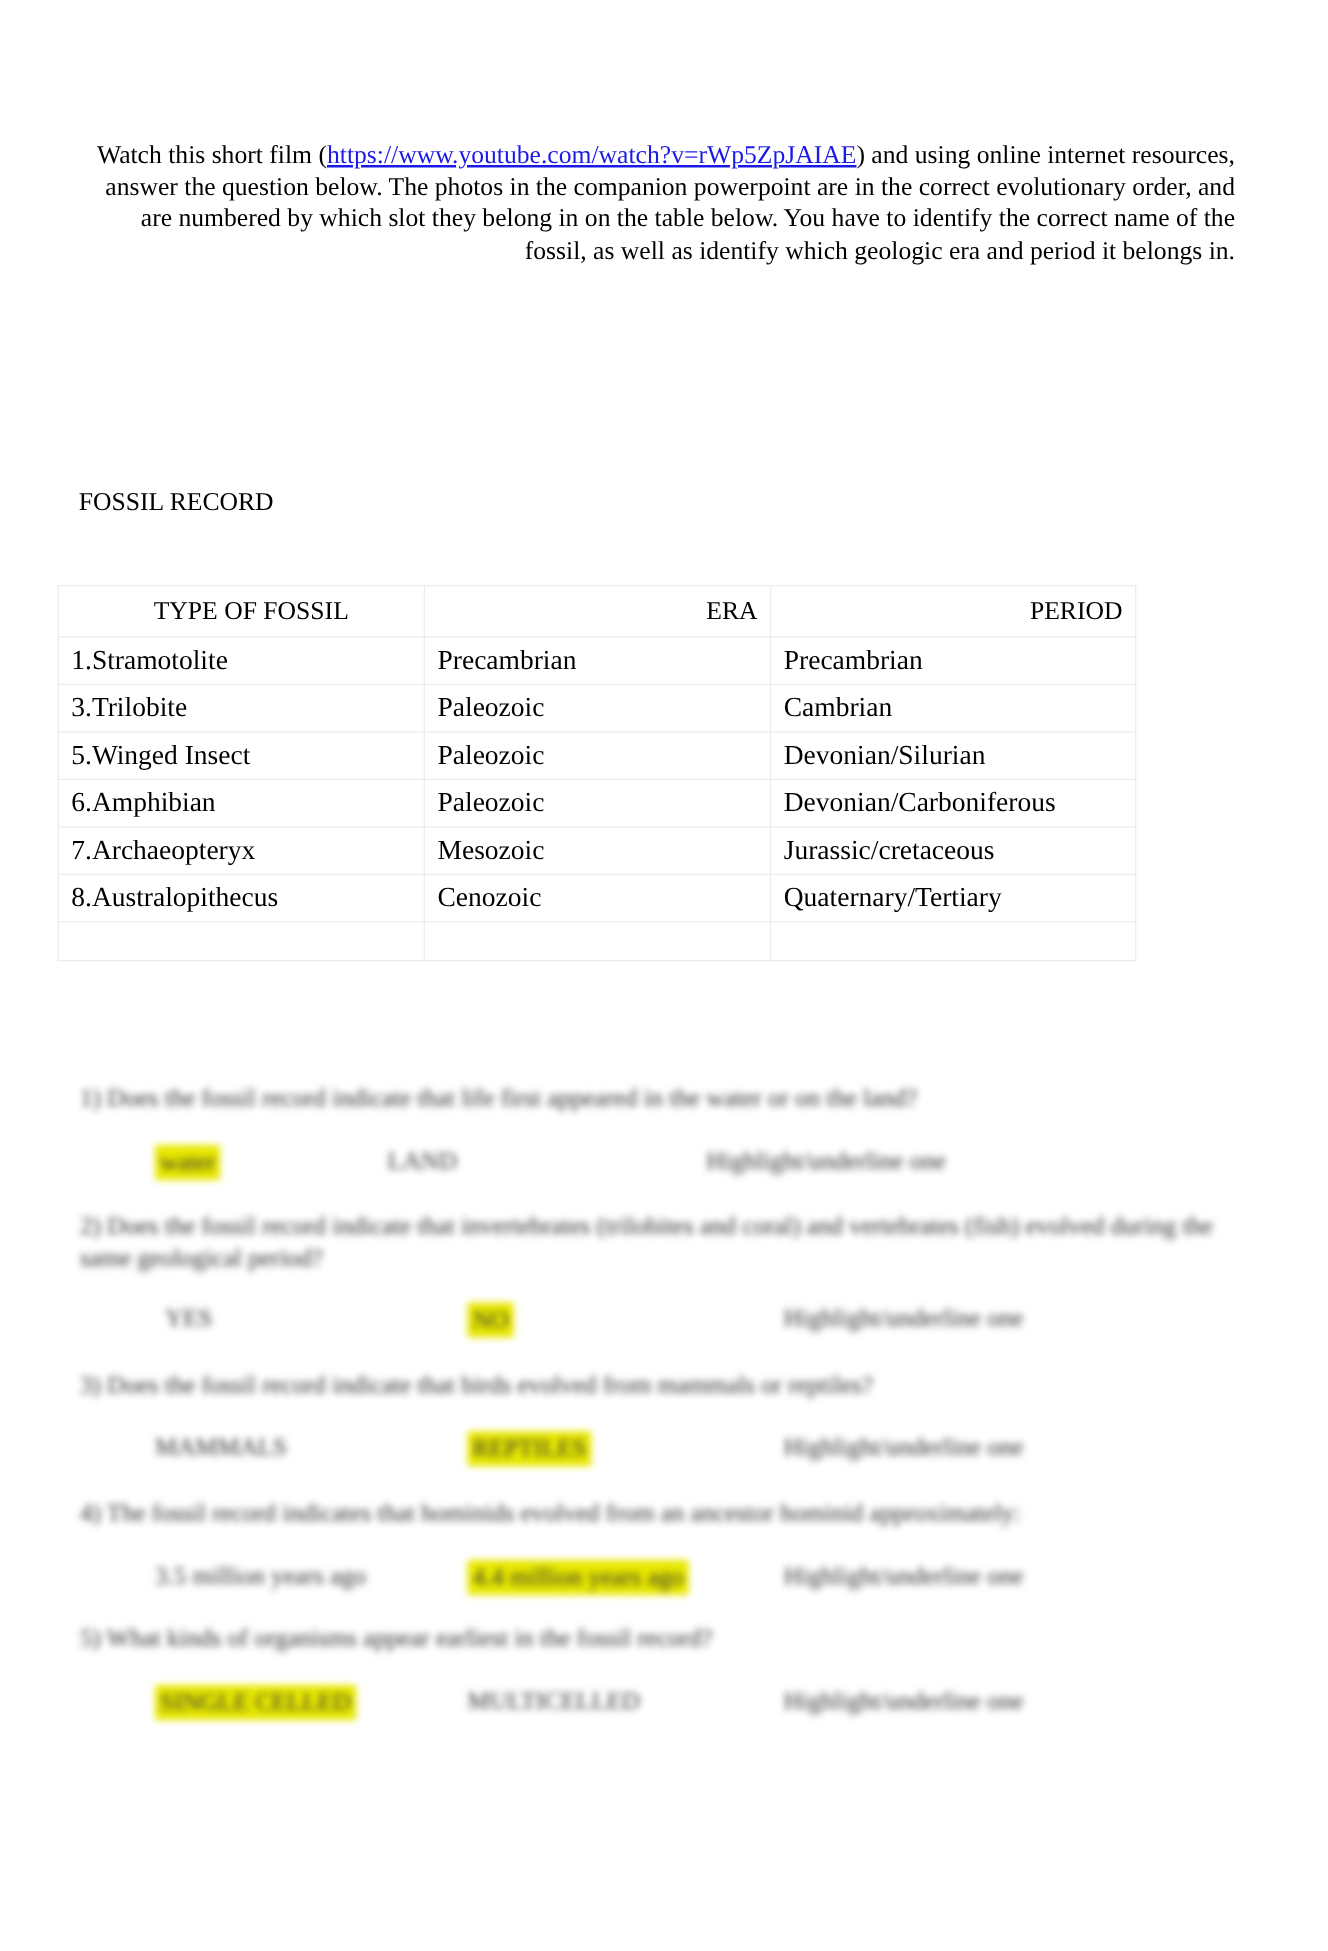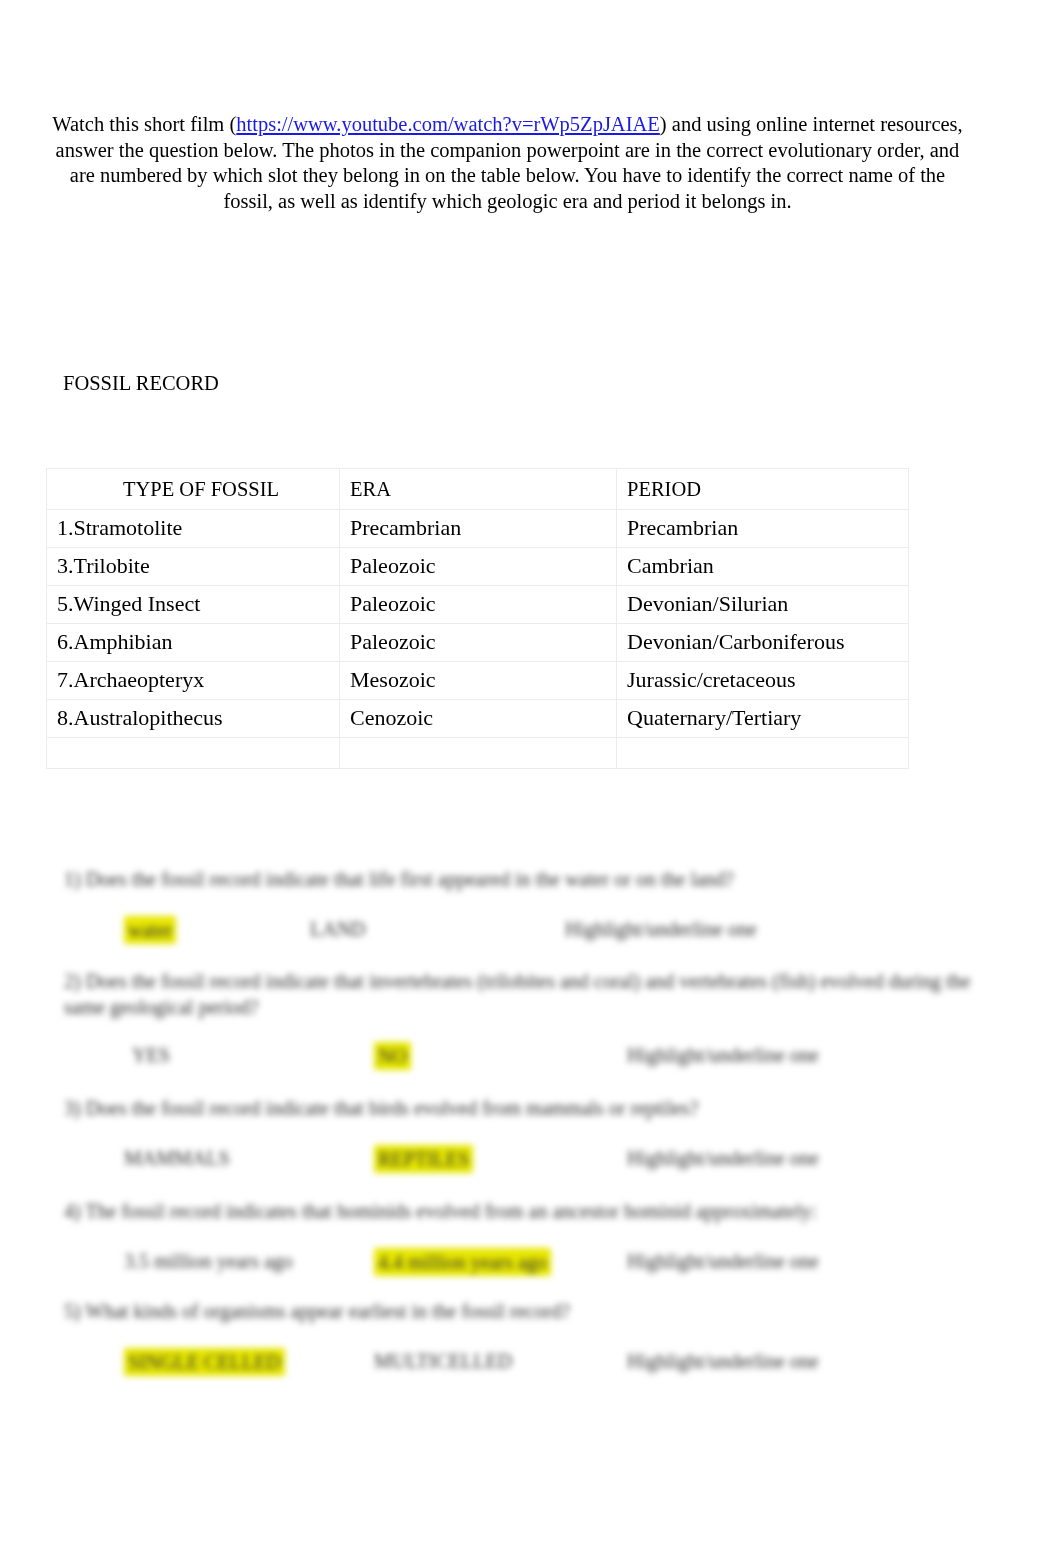--- a/index.html
+++ b/index.html
@@ -27,36 +27,36 @@
     width: 1062px;
     text-align: center;
     font-size: 20.5px;
     line-height: 26px;
     letter-spacing: 0.1px;
   }
 
   
   .intro {
     position: absolute;
-    left: 45px;
+    left: 63px;
     top: 112px;
     width: 925px;
     font-size: 20.5px;
     line-height: 25.5px;
-    text-align: center;
+    text-align: right;
   }
   .intro .link {
     color: #1a1ae8;
   }
 
   
   .section-heading {
     position: absolute;
     left: 63px;
-    top: 370px;
+    top: 389px;
     font-size: 20.5px;
     line-height: 26px;
   }
 
   
   .fossil-table-wrap {
     position: absolute;
     left: 46px;
     top: 468px;
     width: 862px;
@@ -74,21 +74,21 @@
     line-height: 24px;
     padding: 6px 10px 7px 10px;
     vertical-align: top;
     height: 23px;
     background: #ffffff;
   }
   table.fossil-table col.c1 { width: 293px; }
   table.fossil-table col.c2 { width: 277px; }
   table.fossil-table col.c3 { width: 292px; }
   table.fossil-table th.hdr {
-    text-align: left;
+    text-align: right;
     font-size: 20.5px;
     padding-top: 8px;
     padding-bottom: 8px;
   }
   table.fossil-table th.hdr-type {
     text-align: center;
     padding-left: 26px;
   }
   table.fossil-table tr.spacer td {
     height: 22px;

